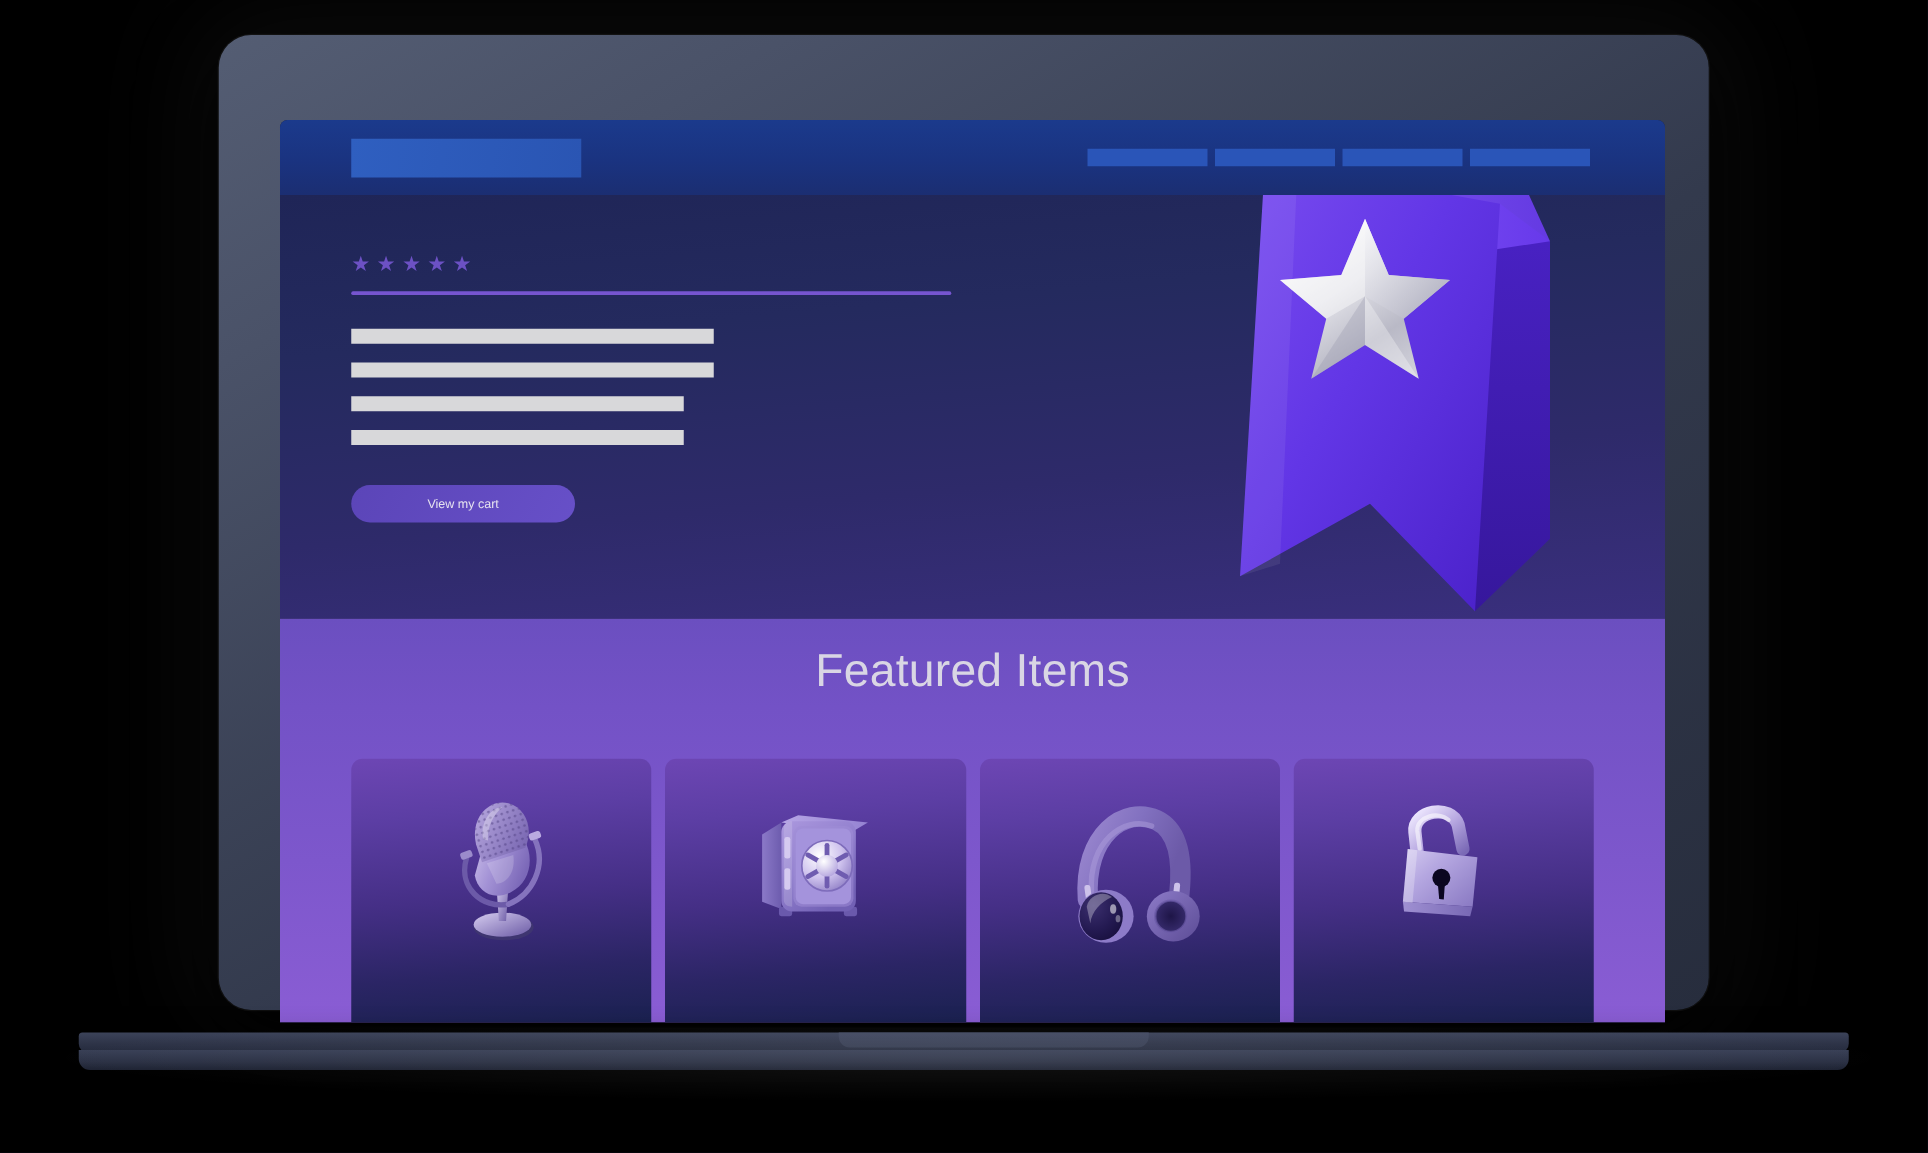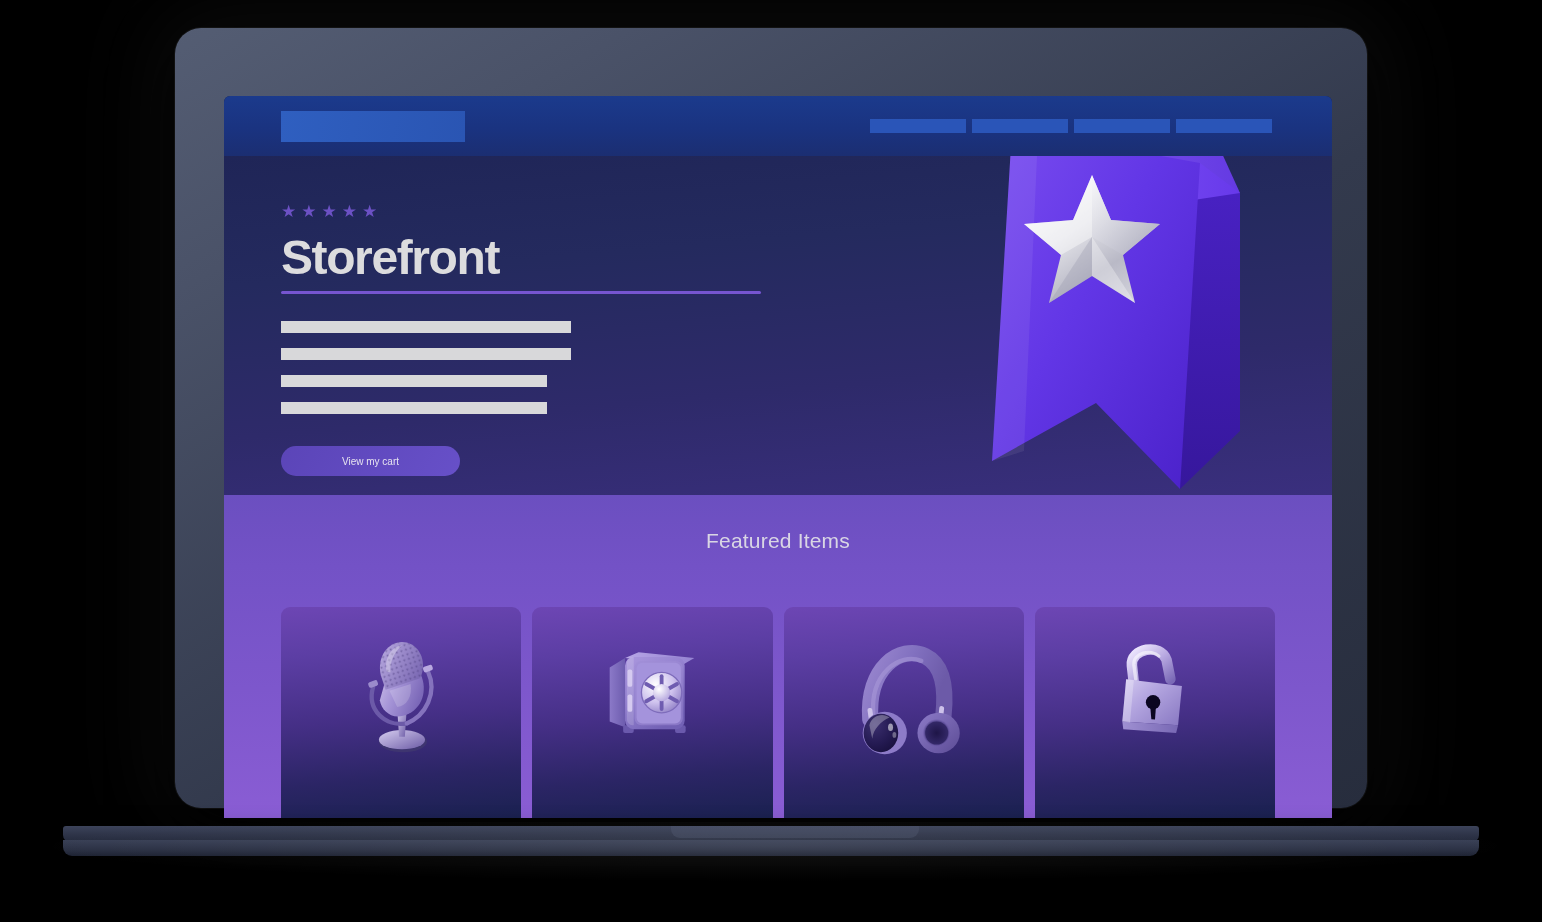--- a/index.html
+++ b/index.html
@@ -138,22 +138,22 @@
   }
 
   
   #featured {
     position:relative;
     height:323px;
     background:linear-gradient(180deg,#6b4fc0 0%,#7352c6 22%,#7d57cc 60%,#8a5dd4 100%);
   }
   #featured-title {
     text-align:center;
-    padding-top:34px;
-    font-size:21px;
+    padding-top:21px;
+    font-size:37px;
     color:#d9d6e4;
     font-weight:400;
     letter-spacing:0.2px;
   }
   #cards {
     position:absolute;
     left:57px; right:57px;
     top:112px; bottom:0;
     display:flex;
     gap:11px;
@@ -280,21 +280,20 @@
         <div id="hero-copy">
 
           <div id="stars">
             <span>★</span>
             <span>★</span>
             <span>★</span>
             <span>★</span>
             <span>★</span>
           </div>
 
-          <div id="site-title">Storefront</div>
           <div id="title-rule"></div>
 
           <div id="text-lines">
             <div class="tline l1"></div>
             <div class="tline l2"></div>
             <div class="tline l3"></div>
             <div class="tline l4"></div>
           </div>
 
           <button id="cta">View my cart</button>

